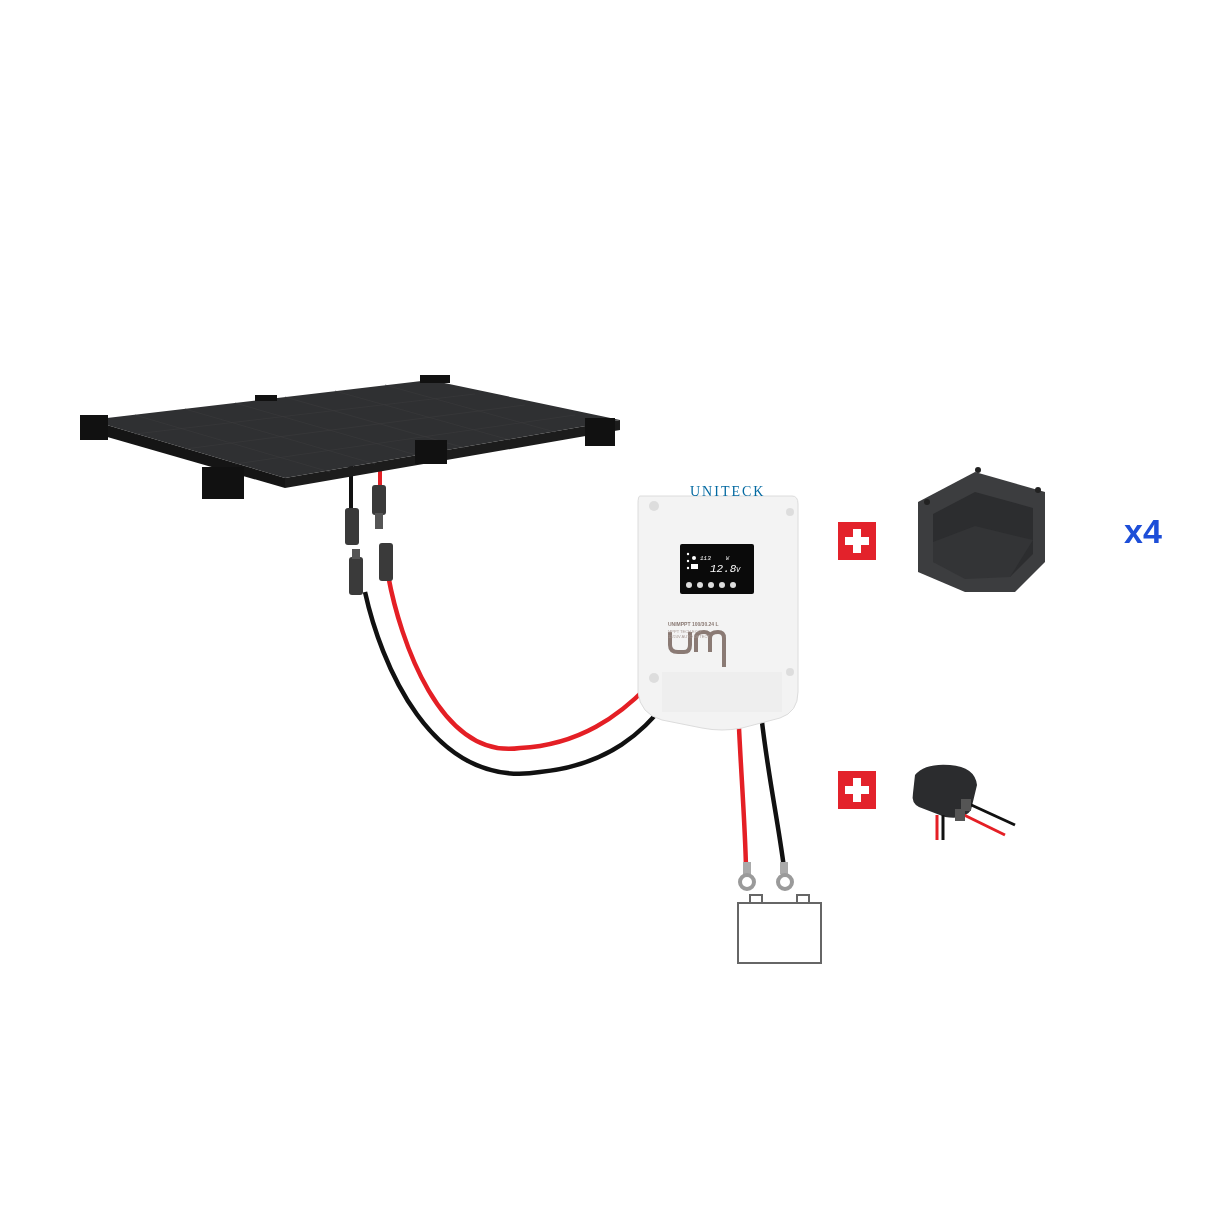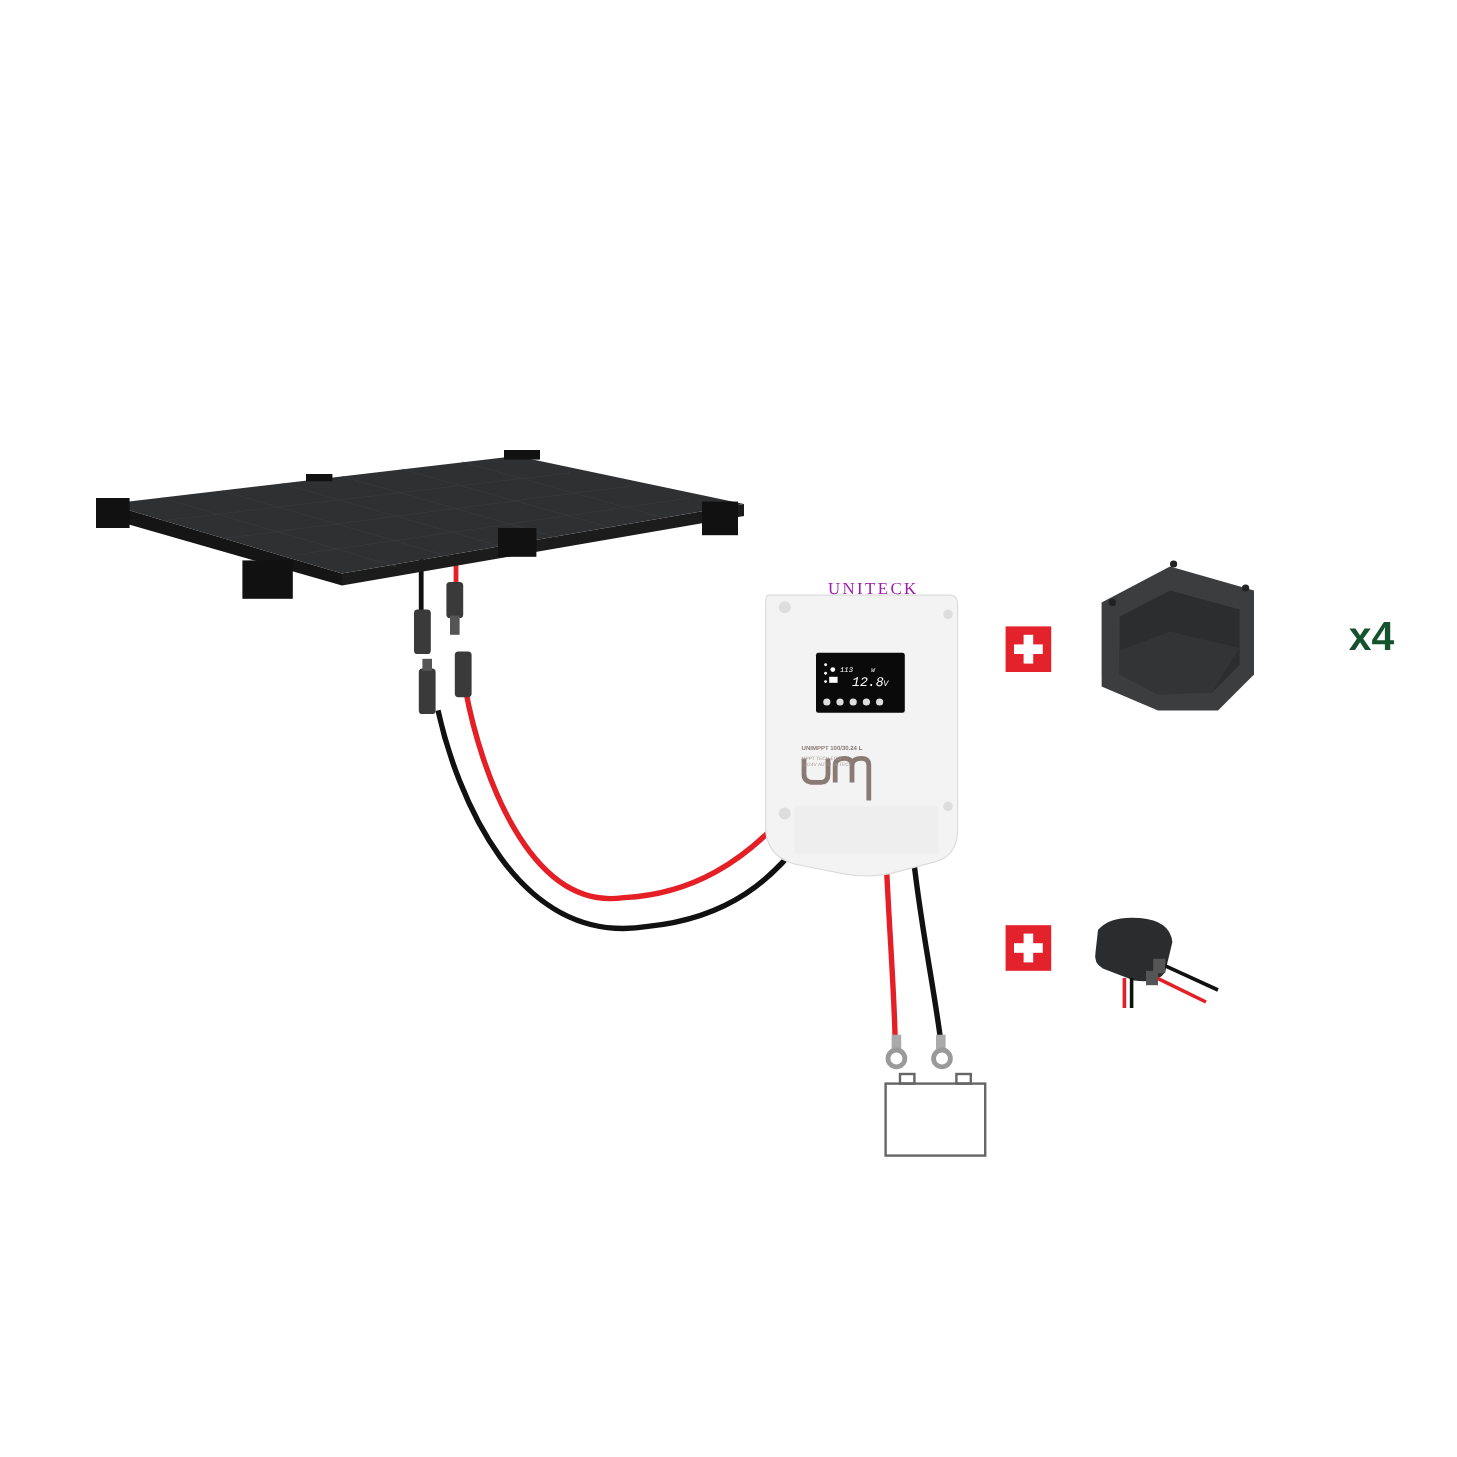--- a/index.html
+++ b/index.html
@@ -2,22 +2,22 @@
 <html><head>
 <meta charset="utf-8">
 <style>
   html,body{margin:0;padding:0;background:#ffffff;}
   body{width:1214px;height:1214px;position:relative;overflow:hidden;font-family:"Liberation Sans",sans-serif;}
   .abs{position:absolute;}
   svg{display:block;}
   .plus-badge{position:absolute;width:38px;height:38px;background:#e3222b;}
   .plus-badge:before{content:"";position:absolute;left:7px;top:15px;width:24px;height:8px;background:#fff;}
   .plus-badge:after{content:"";position:absolute;left:15px;top:7px;width:8px;height:24px;background:#fff;}
-  .qty{position:absolute;left:1124px;top:512px;font-weight:bold;font-size:34px;color:#14532d;letter-spacing:0;}
-  .brand{position:absolute;left:690px;top:484px;font-family:"Liberation Serif",serif;font-size:14px;color:#a21caf;letter-spacing:2px;}
+  .qty{position:absolute;left:1124px;top:512px;font-weight:bold;font-size:34px;color:#1d4ed8;letter-spacing:0;}
+  .brand{position:absolute;left:690px;top:484px;font-family:"Liberation Serif",serif;font-size:14px;color:#0369a1;letter-spacing:2px;}
   .lcd-text{font-family:"Liberation Mono",monospace;fill:#fff;font-style:italic;}
   .model{position:absolute;left:668px;top:621px;font-size:5px;color:#8a7a74;font-weight:bold;}
   .model2{position:absolute;left:668px;top:629px;font-size:4px;color:#a79a95;line-height:5px;}
 </style>
 </head>
 <body>
 
 <svg class="abs" style="left:0;top:0" width="1214" height="1214">
 
   <path d="M380 462 L380 490" stroke="#e41f25" stroke-width="4" fill="none"></path>

